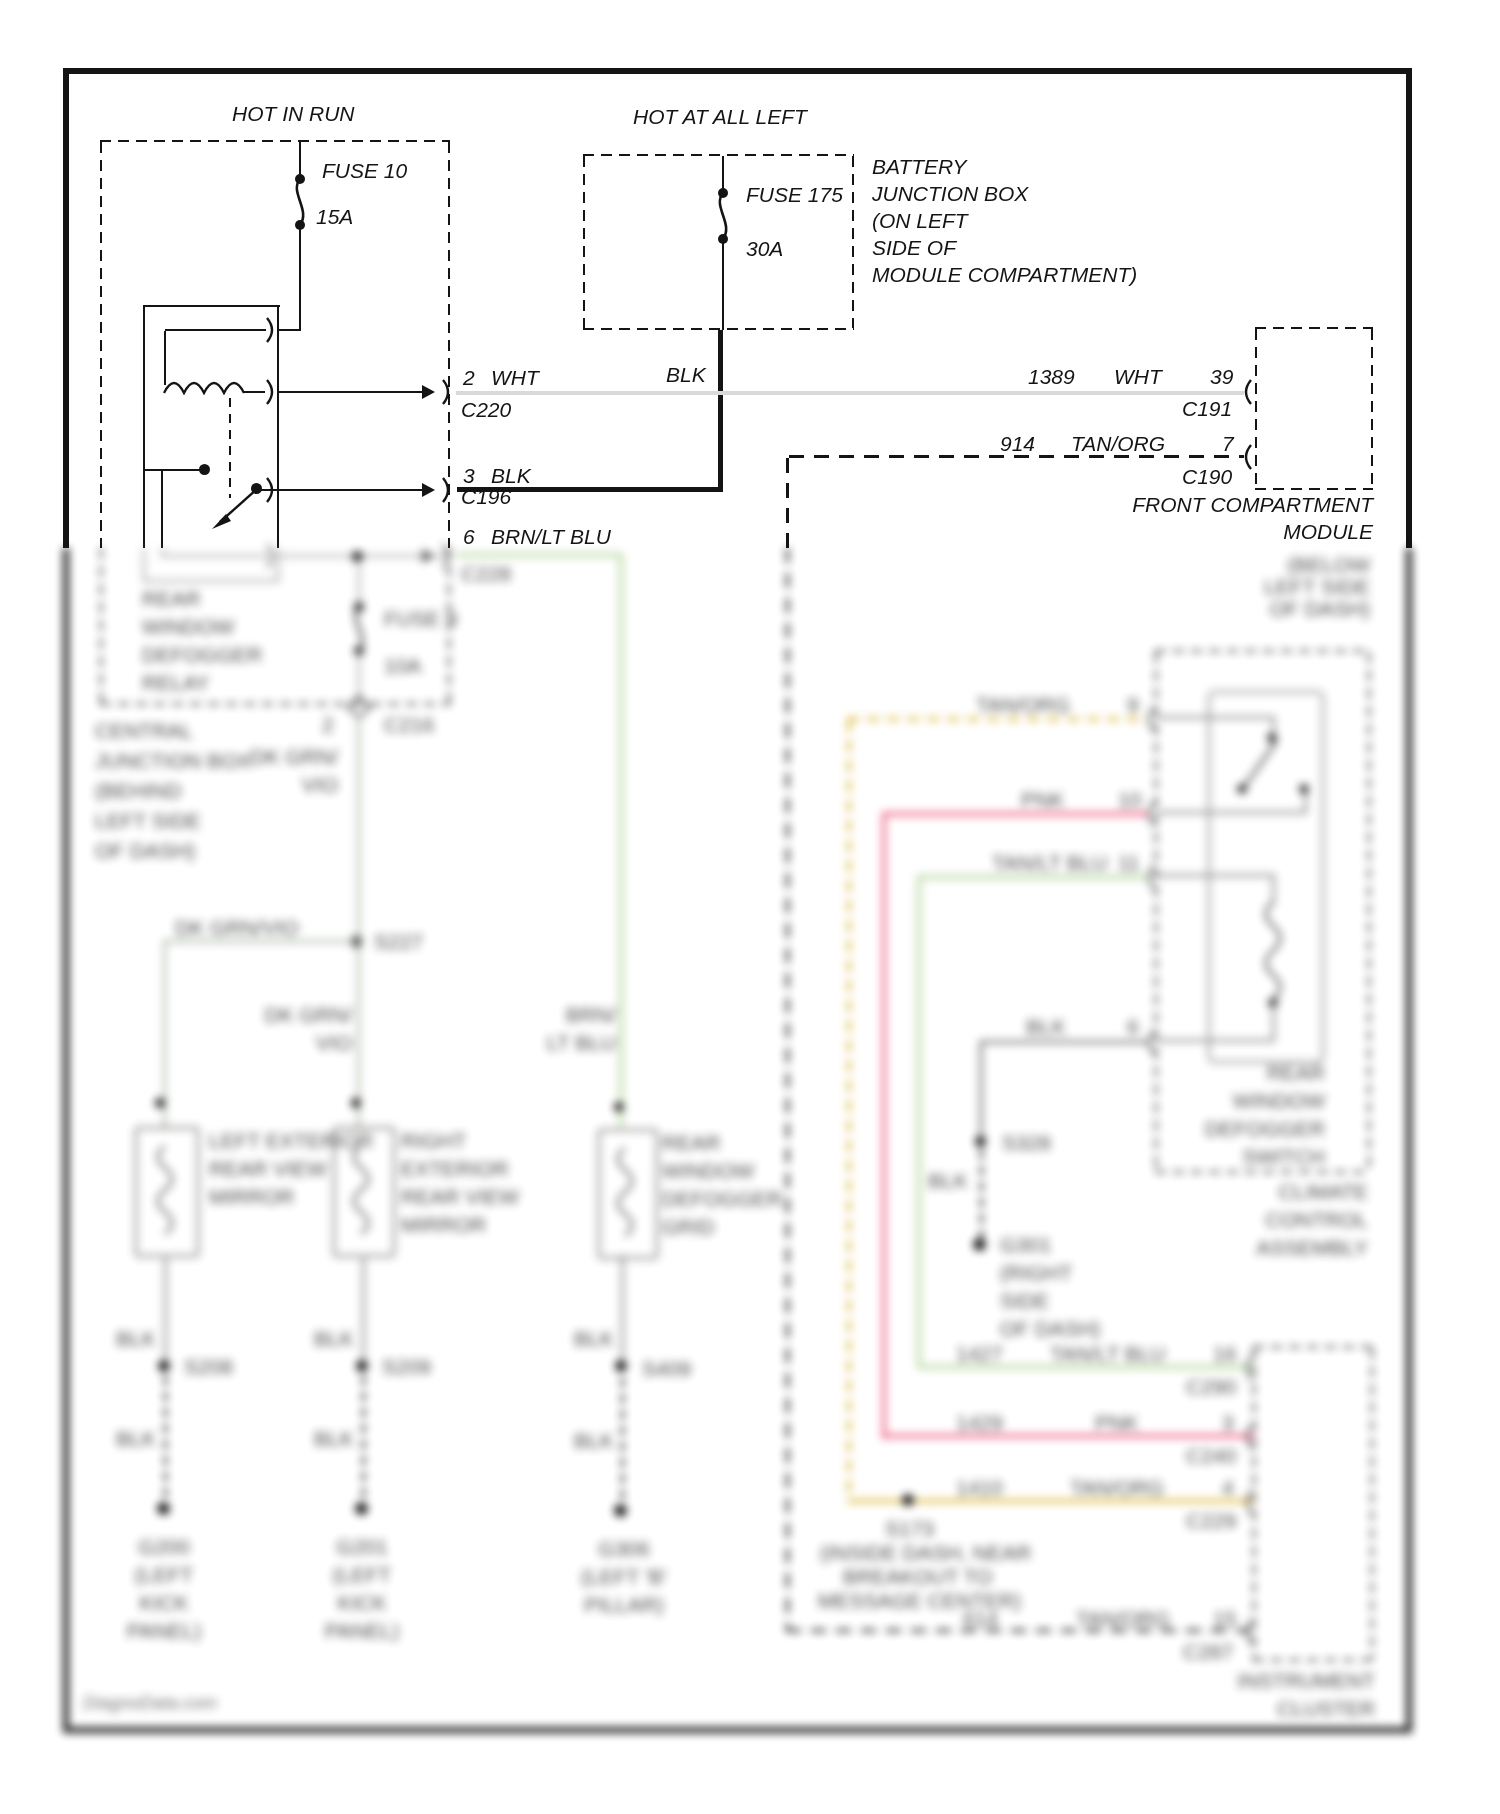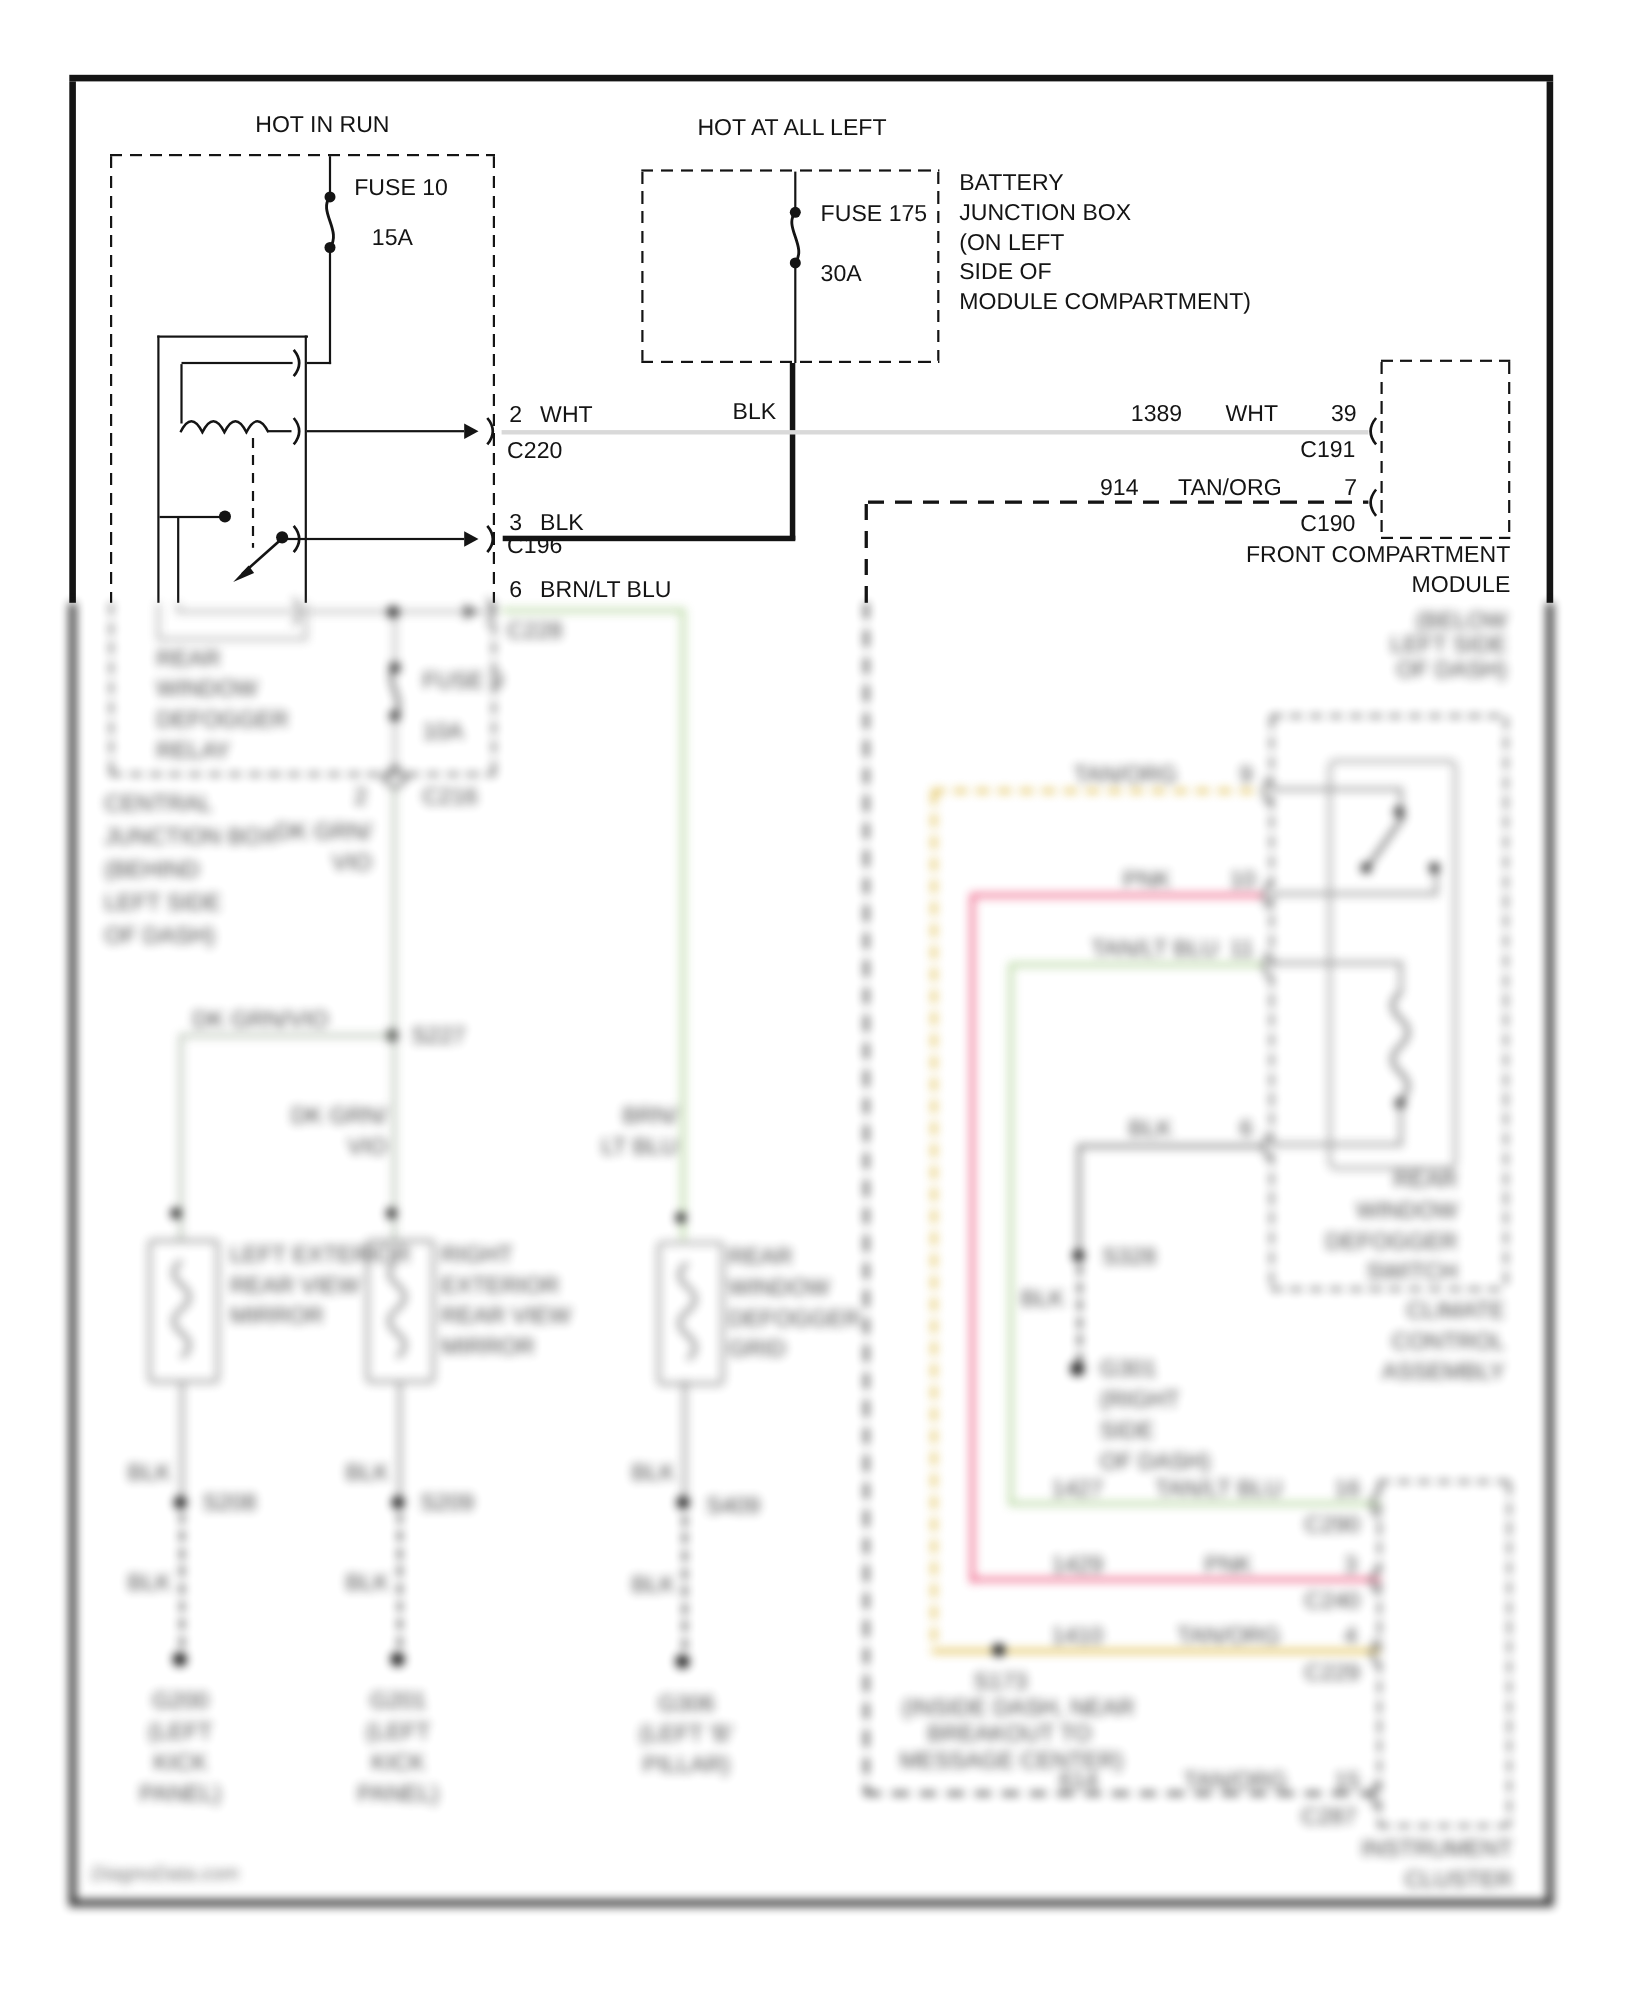--- a/index.html
+++ b/index.html
@@ -24,21 +24,21 @@
   .dv{position:absolute;width:3px;background:repeating-linear-gradient(180deg,var(--ink) 0 15px,transparent 15px 25px);}
   .bdh{position:absolute;height:2px;background:repeating-linear-gradient(90deg,var(--ink) 0 11px,transparent 11px 18px);}
   .bdv{position:absolute;width:2px;background:repeating-linear-gradient(180deg,var(--ink) 0 11px,transparent 11px 18px);}
   .ydh{position:absolute;height:4px;background:repeating-linear-gradient(90deg,var(--yel) 0 12px,transparent 12px 20px);}
   .ydv{position:absolute;width:4px;background:repeating-linear-gradient(180deg,var(--yel) 0 12px,transparent 12px 20px);}
   .gdv{position:absolute;width:3px;background:repeating-linear-gradient(180deg,var(--ink) 0 9px,transparent 9px 16px);}
   .ah{position:absolute;width:0;height:0;border-left:13px solid var(--ink);border-top:7px solid transparent;border-bottom:7px solid transparent;}
   .svgel{position:absolute;}
   .cbox{position:absolute;border:2.5px solid #5a5a5a;background:transparent;}
   #blur{position:absolute;left:0;top:0;width:1500px;height:1814px;filter:blur(4.5px);opacity:.94;}
-  #clear{position:absolute;left:0;top:0;width:1500px;height:1444px;}
+  #clear{position:absolute;left:0;top:0;width:1500px;height:1444px;font-style:italic;}
 </style>
 </head>
 <body>
 
 <div id="page" style="--ink: #141414; --gray: #8a8a8a; --wht: #d9d9d9; --yel: #dfbb45; --pnk: #ee5d83; --grn: #b5d69e; --dkg: #a9b5a4;">
 
   <div id="clear">
 
     <div class="ln" style="left:63px;top:68px;width:1349px;height:6px"></div>
     <div class="ln" style="left:63px;top:74px;width:6px;height:474px"></div>
@@ -50,21 +50,21 @@
     <div class="bdv" style="left:448px;top:142px;height:406px"></div>
 
     <div class="ln" style="left:299px;top:142px;width:2px;height:36px"></div>
     <svg class="svgel" style="left:288px;top:172px" width="24" height="60" viewBox="0 0 24 60">
         <circle cx="12" cy="7" r="5" fill="#141414"></circle>
         <circle cx="12" cy="53" r="5" fill="#141414"></circle>
         <path d="M12,7 C1,20 23,38 12,53" fill="none" stroke="#141414" stroke-width="2.6"></path>
       </svg>
     <div class="ln" style="left:299px;top:228px;width:2px;height:103px"></div>
     <div class="t" style="left:322px;top:160px">FUSE 10</div>
-    <div class="t" style="left:338px;top:206px">15A</div>
+    <div class="t" style="left:316px;top:206px">15A</div>
 
     <div class="t ctr" style="left:595px;top:106px;width:250px">HOT AT ALL LEFT</div>
     <div class="bdh" style="left:583px;top:154px;width:271px"></div>
     <div class="bdv" style="left:583px;top:156px;height:172px"></div>
     <div class="bdv" style="left:852px;top:156px;height:172px"></div>
     <div class="bdh" style="left:583px;top:328px;width:271px"></div>
     <div class="ln" style="left:722px;top:156px;width:2px;height:34px"></div>
     <svg class="svgel" style="left:711px;top:186px" width="24" height="60" viewBox="0 0 24 60">
         <circle cx="12" cy="7" r="5" fill="#141414"></circle>
         <circle cx="12" cy="53" r="5" fill="#141414"></circle>

